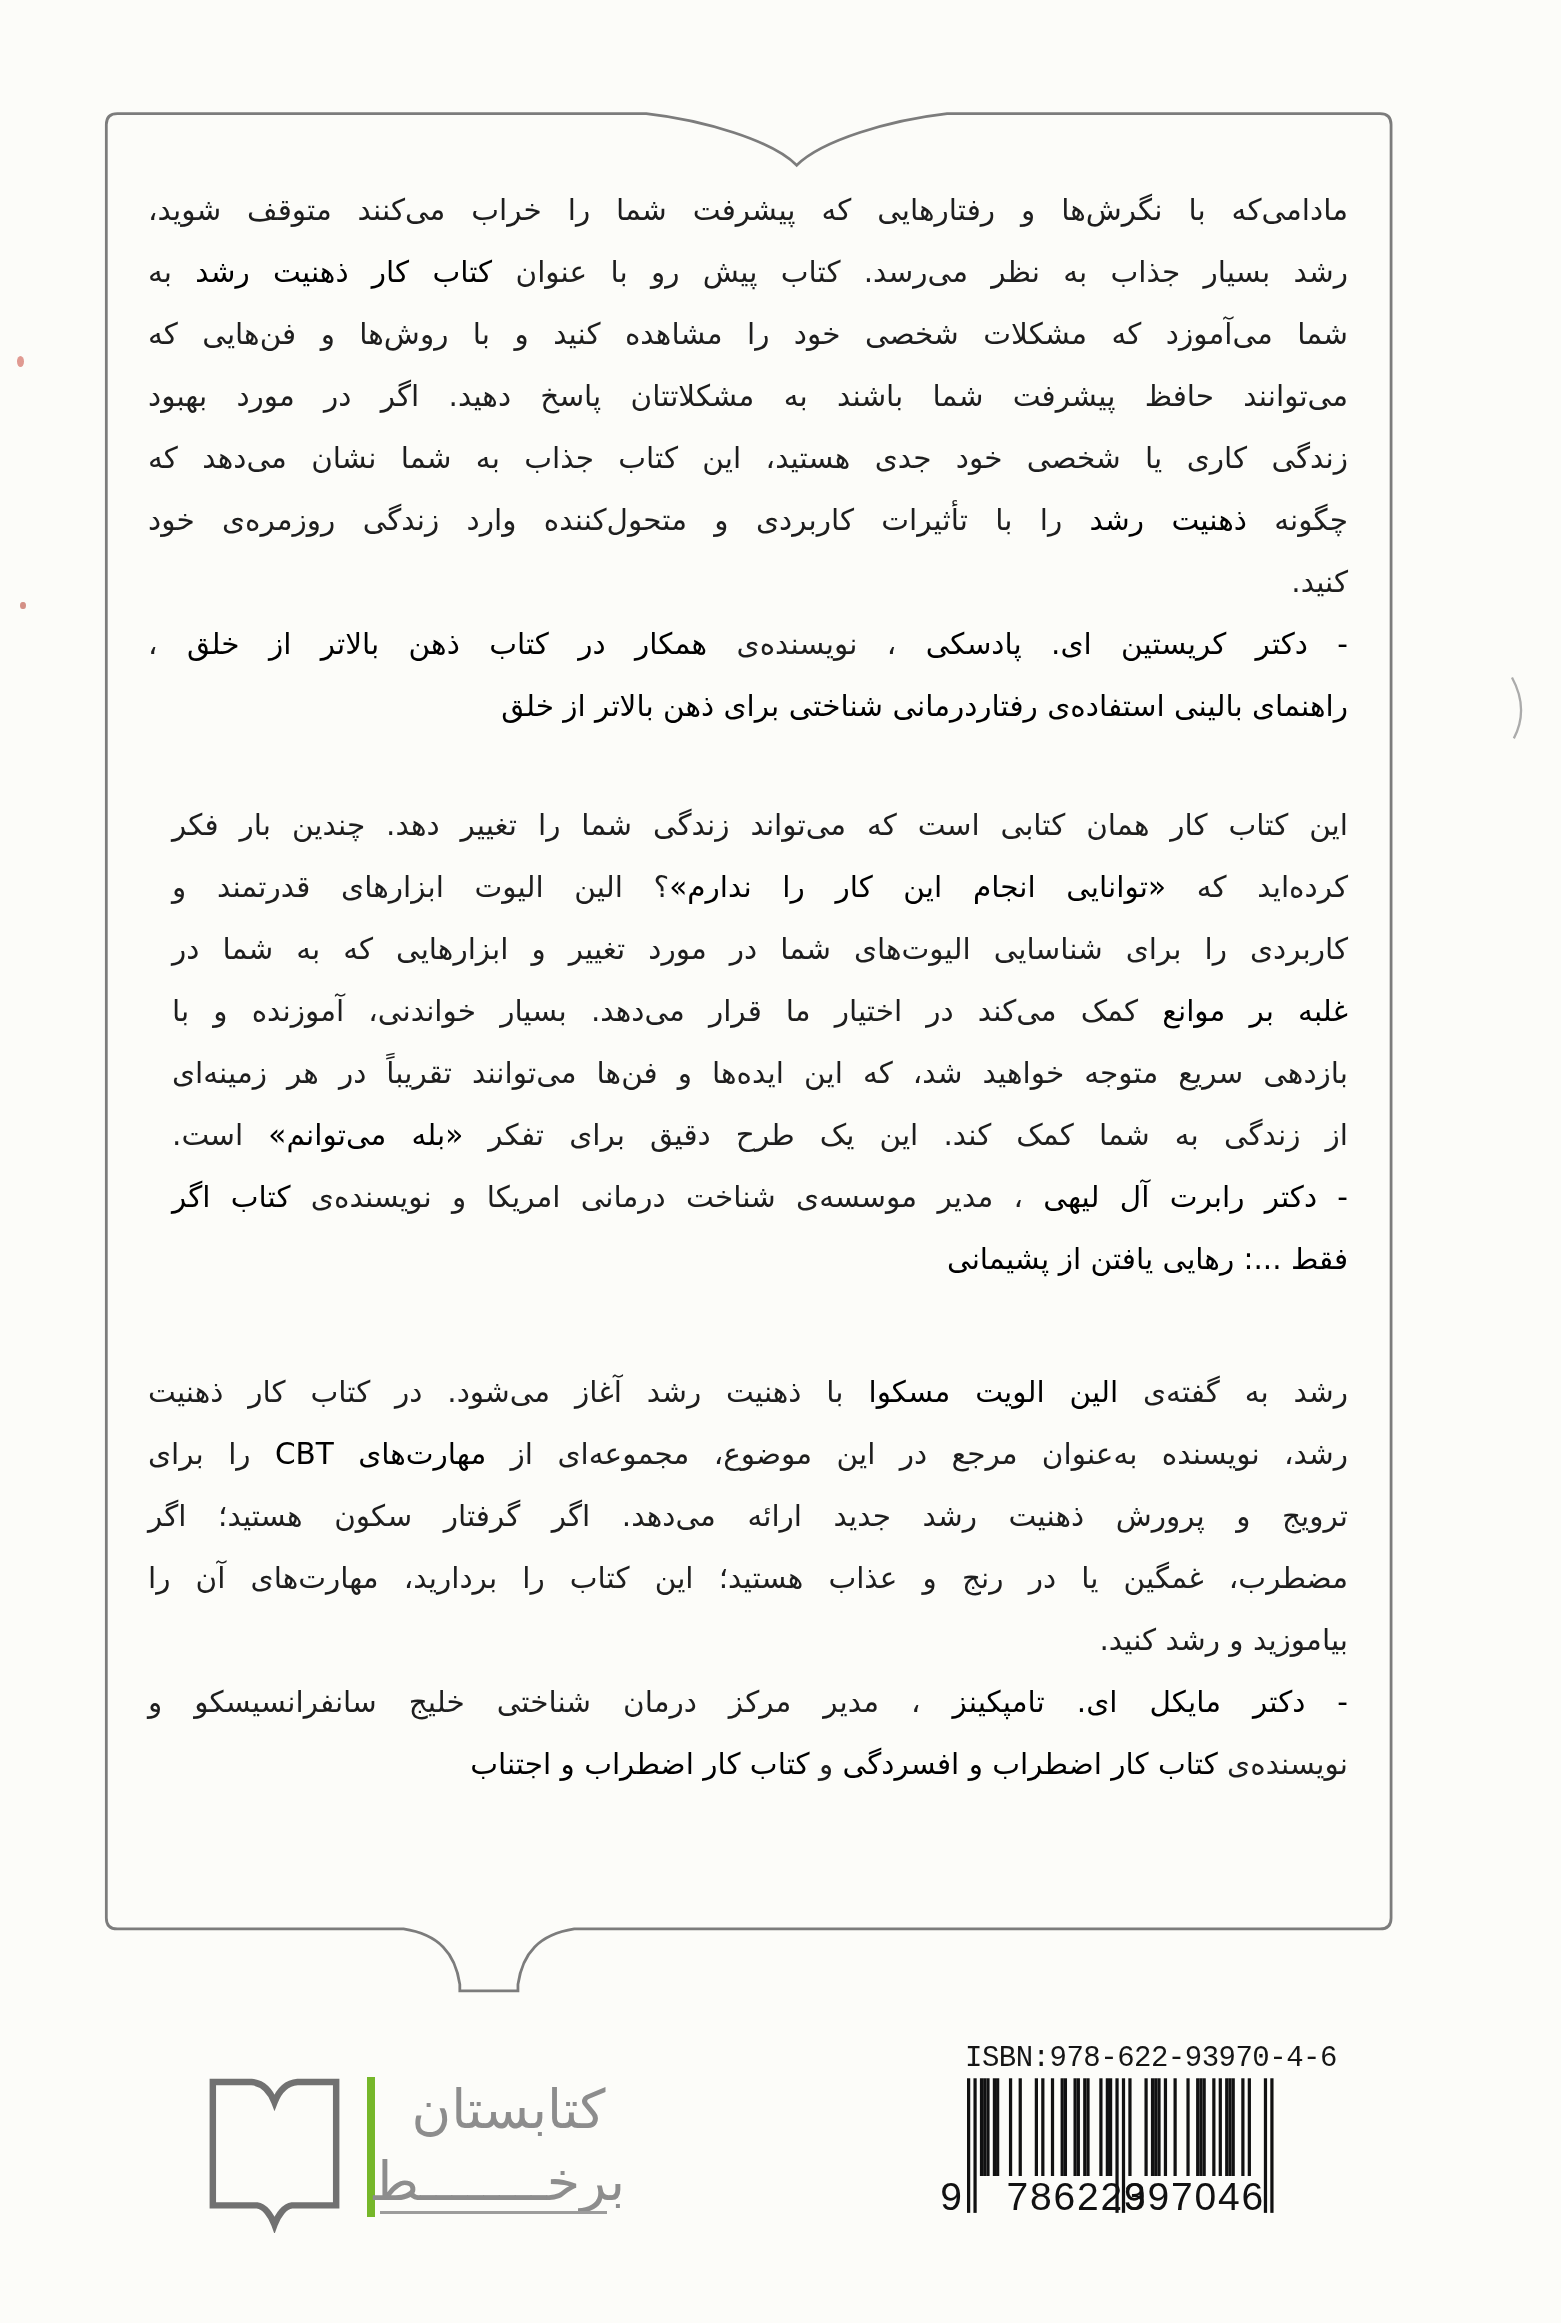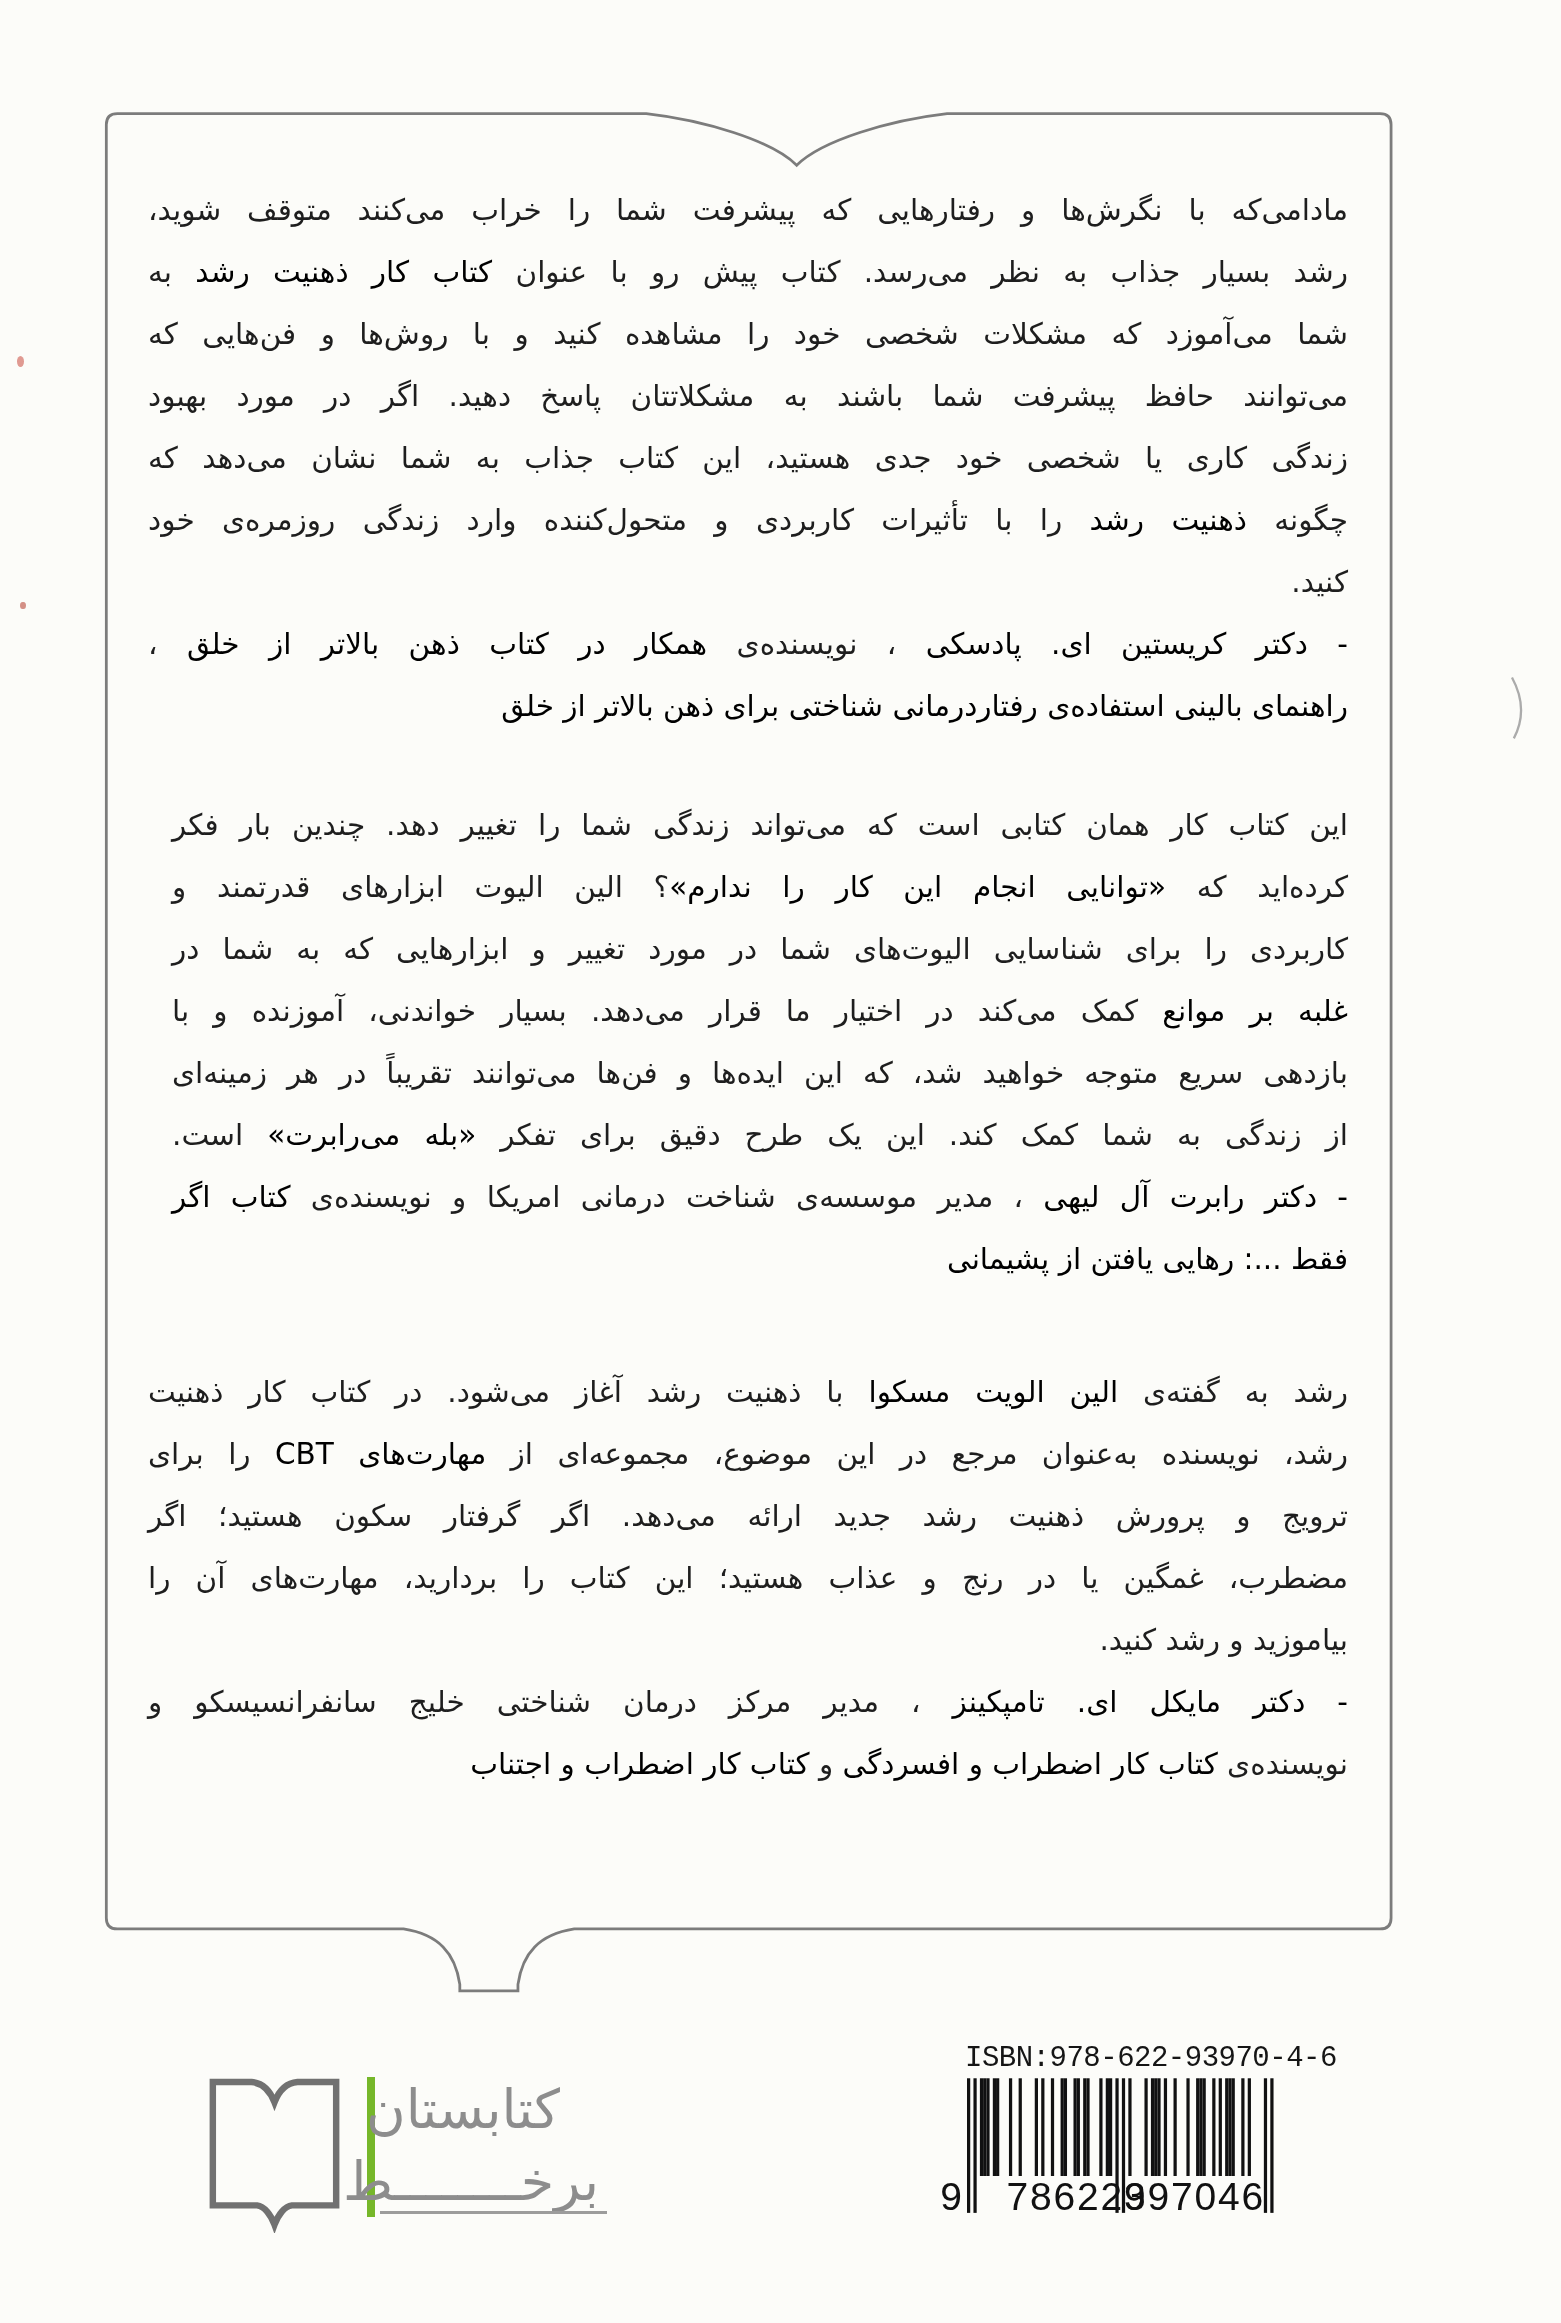--- a/index.html
+++ b/index.html
@@ -36,22 +36,22 @@
   .line span.b{ font-weight:normal; color:var(--bold_text,#000); }
 
   
   .book-icon{ position:absolute; left:207px; top:2071px; width:135px; height:162px; }
   .book-icon path{ fill:none; stroke:#717171; stroke-width:7; }
   .green-bar{
     position:absolute; left:367px; top:2077px; width:8.3px; height:140px;
     background:var(--logo_green,#76b72a);
   }
   .pub-name1, .pub-name2{
-    position:absolute; left:366px; width:233px;
-    direction:rtl; text-align:left;
+    position:absolute; left:392px; width:233px;
+    direction:rtl; text-align:center;
     color:var(--logo_gray,#8d8d8d);
     font-size:54px; line-height:70px;
     white-space:nowrap;
   }
   .pub-name1{ top:2075px; }
   .pub-name2{ top:2147px; }
   .pub-underline{
     position:absolute; left:380px; top:2211px; width:227px; height:2.8px;
     background:#9c9c9c;
   }
@@ -105,21 +105,21 @@
         <div class="line r"><span>کنید.</span></div>
         <div class="line j"><span class="b">- دکتر کریستین ای. پادسکی</span><span> ، نویسنده‌ی </span><span class="b">همکار در کتاب ذهن بالاتر از خلق</span><span> ،</span></div>
         <div class="line r"><span class="b">راهنمای بالینی استفاده‌ی رفتاردرمانی شناختی برای ذهن بالاتر از خلق</span></div>
       </section>
     <section class="quote q1">
         <div class="line j"><span>این کتاب کار همان کتابی است که می‌تواند زندگی شما را تغییر دهد. چندین بار فکر</span></div>
         <div class="line j"><span>کرده‌اید که </span><span class="b">«توانایی انجام این کار را ندارم»</span><span>؟ الین الیوت ابزارهای قدرتمند و</span></div>
         <div class="line j"><span>کاربردی را برای شناسایی الیوت‌های شما در مورد تغییر و ابزارهایی که به شما در</span></div>
         <div class="line j"><span class="b">غلبه بر موانع</span><span> کمک می‌کند در اختیار ما قرار می‌دهد. بسیار خواندنی، آموزنده و با</span></div>
         <div class="line j"><span>بازدهی سریع متوجه خواهید شد، که این ایده‌ها و فن‌ها می‌توانند تقریباً در هر زمینه‌ای</span></div>
-        <div class="line j"><span>از زندگی به شما کمک کند. این یک طرح دقیق برای تفکر </span><span class="b">«بله می‌رابرت»</span><span> است.</span></div>
+        <div class="line j"><span>از زندگی به شما کمک کند. این یک طرح دقیق برای تفکر </span><span class="b">«بله می‌توانم»</span><span> است.</span></div>
         <div class="line j"><span class="b">- دکتر رابرت آل لیهی</span><span> ، مدیر موسسه‌ی شناخت درمانی امریکا و نویسنده‌ی </span><span class="b">کتاب اگر</span></div>
         <div class="line r"><span class="b">فقط ...: رهایی یافتن از پشیمانی</span></div>
       </section>
     <section class="quote q2">
         <div class="line j"><span>رشد به گفته‌ی </span><span class="b">الین الویت مسکوا</span><span> با ذهنیت رشد آغاز می‌شود. در کتاب کار ذهنیت</span></div>
         <div class="line j"><span>رشد، نویسنده به‌عنوان مرجع در این موضوع، مجموعه‌ای از </span><span class="b">مهارت‌های CBT</span><span> را برای</span></div>
         <div class="line j"><span>ترویج و پرورش ذهنیت رشد جدید ارائه می‌دهد. اگر گرفتار سکون هستید؛ اگر</span></div>
         <div class="line j"><span>مضطرب، غمگین یا در رنج و عذاب هستید؛ این کتاب را بردارید، مهارت‌های آن را</span></div>
         <div class="line r"><span>بیاموزید و رشد کنید.</span></div>
         <div class="line j"><span class="b">- دکتر مایکل ای. تامپکینز</span><span> ، مدیر مرکز درمان شناختی خلیج سانفرانسیسکو و</span></div>

